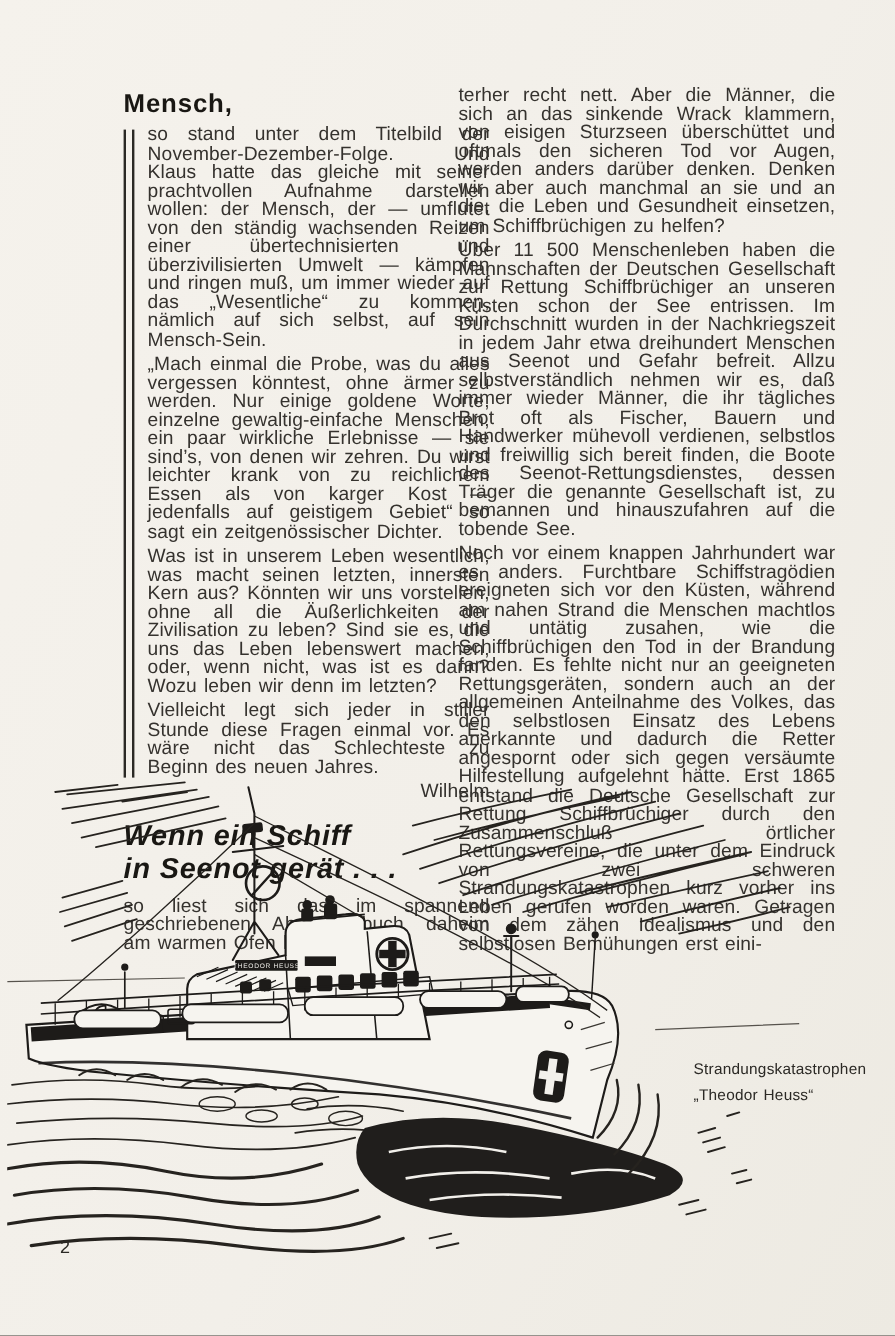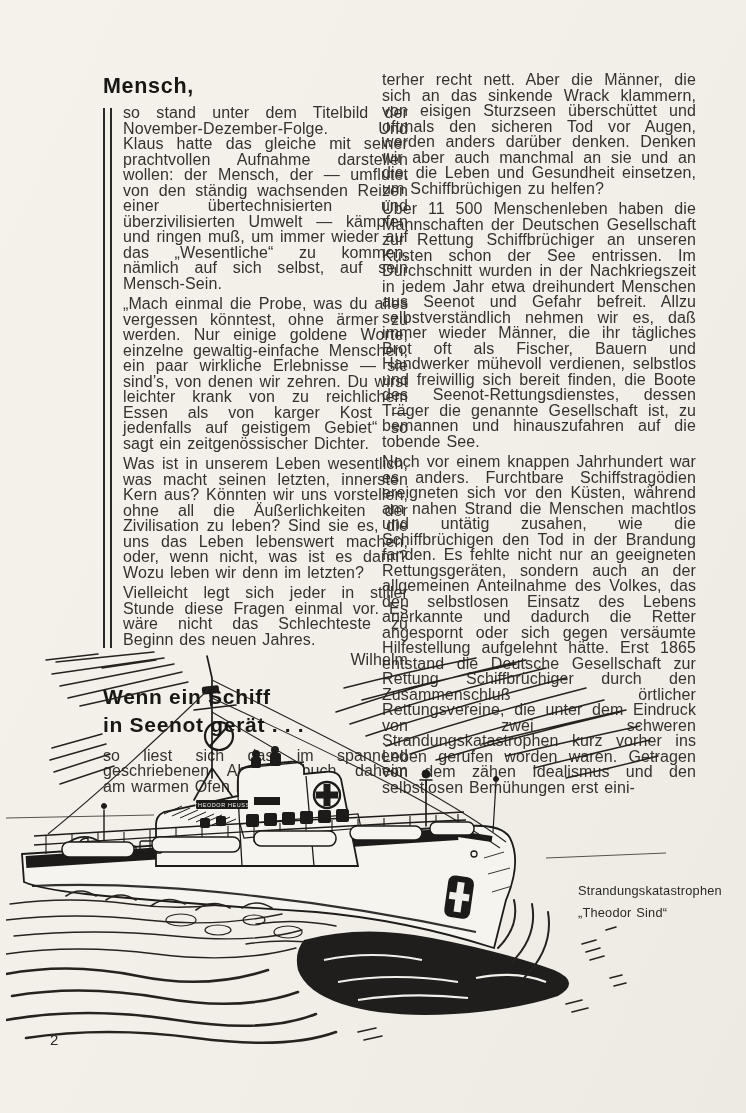--- a/index.html
+++ b/index.html
@@ -6,21 +6,21 @@
   .page{
     position:relative;width:746px;height:1113px;margin:0 auto;
     background:linear-gradient(115deg,#f5f2ec 0%,#f2efe9 55%,#edeae2 100%);
     font-family:"Liberation Sans",sans-serif;color:#35322e;overflow:hidden;
   }
   .col{position:absolute;}
   .col-left{left:55px;top:74px;width:305px;padding-left:48px;}
   .col-right{left:382px;top:72px;width:314px;}
   .headline{font-weight:800;font-size:21.5px;line-height:25px;letter-spacing:.7px;color:#191713;margin:0 0 6px 0;}
   .headline span{display:block;}
-  .headline2{font-size:21px;line-height:28px;margin:15px 0 9px 0;}
+  .headline2{font-size:24px;line-height:28px;margin:15px 0 9px 0;font-style:italic;}
   .bodytext{font-size:16px;line-height:15.5px;text-align:justify;word-spacing:1.4px;letter-spacing:.1px;color:#35322e;}
   .bodytext p{margin:0 0 5px 0;}
   .quoted{position:relative;padding-left:20px;}
   .quote-rule{position:absolute;left:0;top:3px;bottom:20px;width:5px;
     border-left:2px solid #2b2925;border-right:2px solid #2b2925;}
   .signature{text-align:right;margin-top:0;}
   .intro{margin-top:2px;}
   .illustration{position:absolute;left:6px;top:648px;width:662px;height:402px;}
   .caption{position:absolute;left:578px;top:880px;font-size:12.8px;line-height:22px;
     letter-spacing:.2px;color:#2b2925;word-spacing:1px;}
@@ -168,18 +168,18 @@
           <ellipse cx="282" cy="284" rx="14" ry="6" stroke-width="1.2"></ellipse>
           <path stroke-width="2" d="M492,300 Q514,278 508,252 M506,314 Q532,288 526,256 M518,330 Q548,300 542,264"></path>
           <path stroke-width="1.6" d="M576,296 l14,-4 M580,304 l14,-4 M584,312 l14,-4 M604,330 l12,-3 M608,338 l12,-3 M560,356 l16,-4 M566,364 l16,-4 M352,384 l18,-4 M358,392 l18,-4 M600,282 l10,-3"></path>
         </g>
       </g>
     </svg>
   </div>
 
   <div class="caption">
     <div>Strandungskatastrophen</div>
-    <div>„Theodor Sind“</div>
+    <div>„Theodor Heuss“</div>
   </div>
 
   <div class="pagenum">2</div>
 
 </div>
 
 </body></html>

